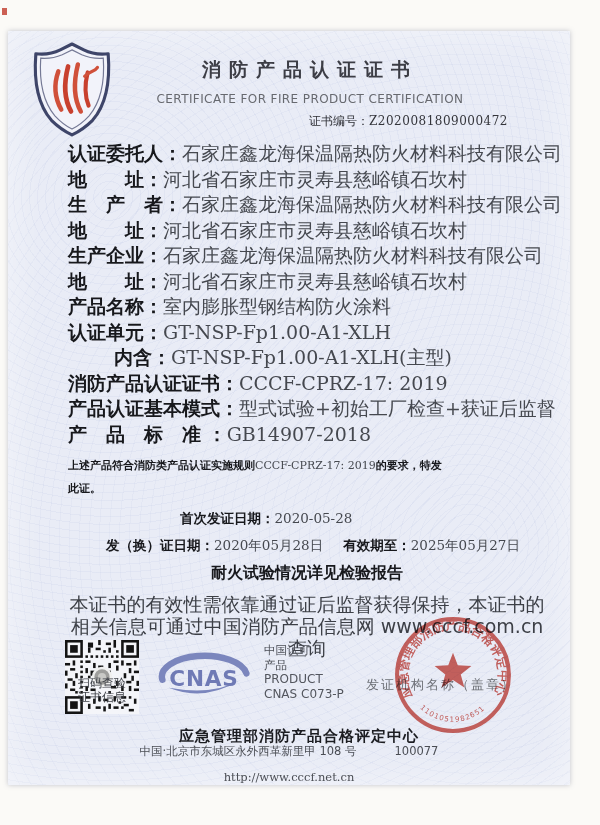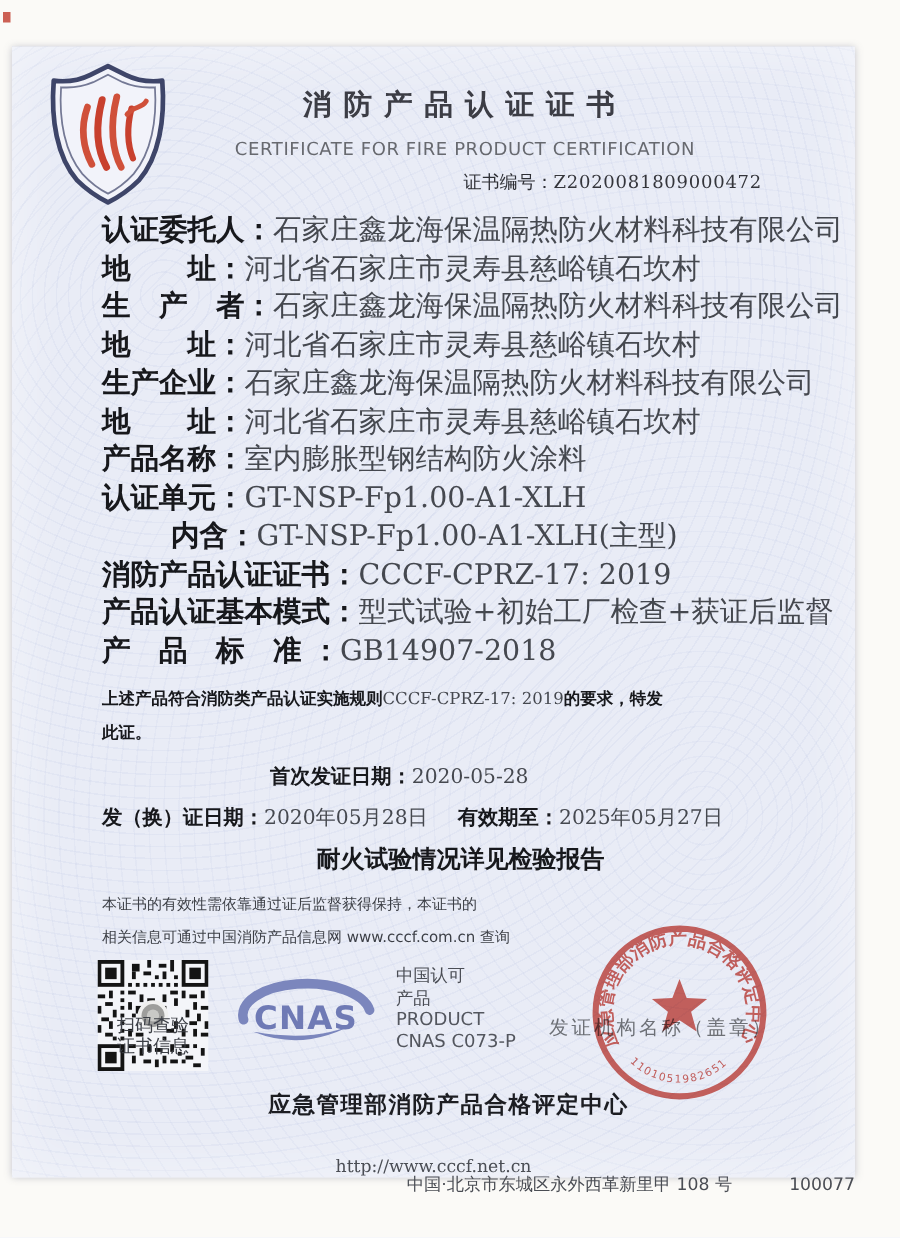--- a/index.html
+++ b/index.html
@@ -20,41 +20,41 @@
   .certno{position:absolute;top:82px;right:62px;font-size:12px;color:#2e2f35;}
   .certno .num{font-family:"DejaVu Serif",serif;color:#34353b;letter-spacing:.5px;}
   
   .content{position:absolute;left:60px;top:114px;width:478px;}
   .row{font-size:19px;line-height:16px;margin-bottom:9.5px;white-space:nowrap;}
   .lbl{display:inline-block;min-width:88px;font-weight:bold;color:#17181c;}
   .val{font-family:"DejaVu Serif",serif;color:#45484f;}
   .row-inner .lbl{min-width:0;margin-left:46px;}
   .stmt{margin-top:12px;font-size:11px;line-height:23px;color:#17181c;font-weight:bold;}
   .stmt .code{font-family:"DejaVu Serif",serif;font-weight:normal;color:#45484f;}
-  .daterow{margin-top:10px;font-size:13.5px;line-height:17px;white-space:nowrap;}
+  .daterow{margin-top:10px;font-size:13.5px;line-height:17px;white-space:nowrap;margin-left:38px;}
   .daterow .lbl2{font-weight:bold;color:#17181c;}
   .daterow .val2{font-family:"DejaVu Serif",serif;color:#45484f;}
   .indent1{margin-left:112px;}
   .gap{display:inline-block;width:20px;}
   .fire-note{margin-top:9px;text-align:center;font-size:16px;font-weight:bold;color:#17181c;}
-  .notes{margin-top:9px;text-align:left;font-size:10px;line-height:22px;color:#3c3f46;}
+  .notes{margin-top:9px;text-align:center;font-size:19px;line-height:22px;color:#3c3f46;}
   
   .qr{position:absolute;left:57px;top:609px;width:74px;height:74px;}
   .qr-caption{position:absolute;left:47px;top:646px;width:94px;text-align:center;
     font-size:12px;line-height:13.5px;color:#3c3f46;}
   .cnas-logo{position:absolute;left:148px;top:612px;width:96px;height:64px;}
   .cnas-text{position:absolute;left:256px;top:612px;font-size:11.5px;line-height:14.5px;color:#4a4d55;}
   .cnas-text .en{font-size:12px;color:#53565e;}
   .behind-stamp{position:absolute;left:358px;top:645px;width:180px;z-index:1;
     font-family:"DejaVu Serif",serif;font-size:13px;letter-spacing:2px;color:#6d7076;}
   .stamp{position:absolute;left:384px;top:583px;width:122px;height:122px;z-index:3;
     opacity:.84;mix-blend-mode:multiply;}
   .org{position:absolute;left:0;right:0;top:696px;text-align:center;transform:translateX(10px);
     font-size:15px;font-weight:bold;letter-spacing:1px;color:#1c1d22;z-index:2;}
-  .addr{position:absolute;left:0;right:0;top:751px;text-align:right;
+  .addr{position:absolute;left:0;right:0;top:713px;text-align:center;
     font-size:11.5px;color:#4a4d54;z-index:2;}
   .addr .post{margin-left:38px;}
   .url{position:absolute;left:0;right:0;top:739px;text-align:center;
     font-size:11.5px;color:#4a4d54;font-family:"DejaVu Serif",serif;z-index:2;}
 </style>
 </head>
 <body>
 
 <div class="screen">
   <div class="scan-dot"></div>

